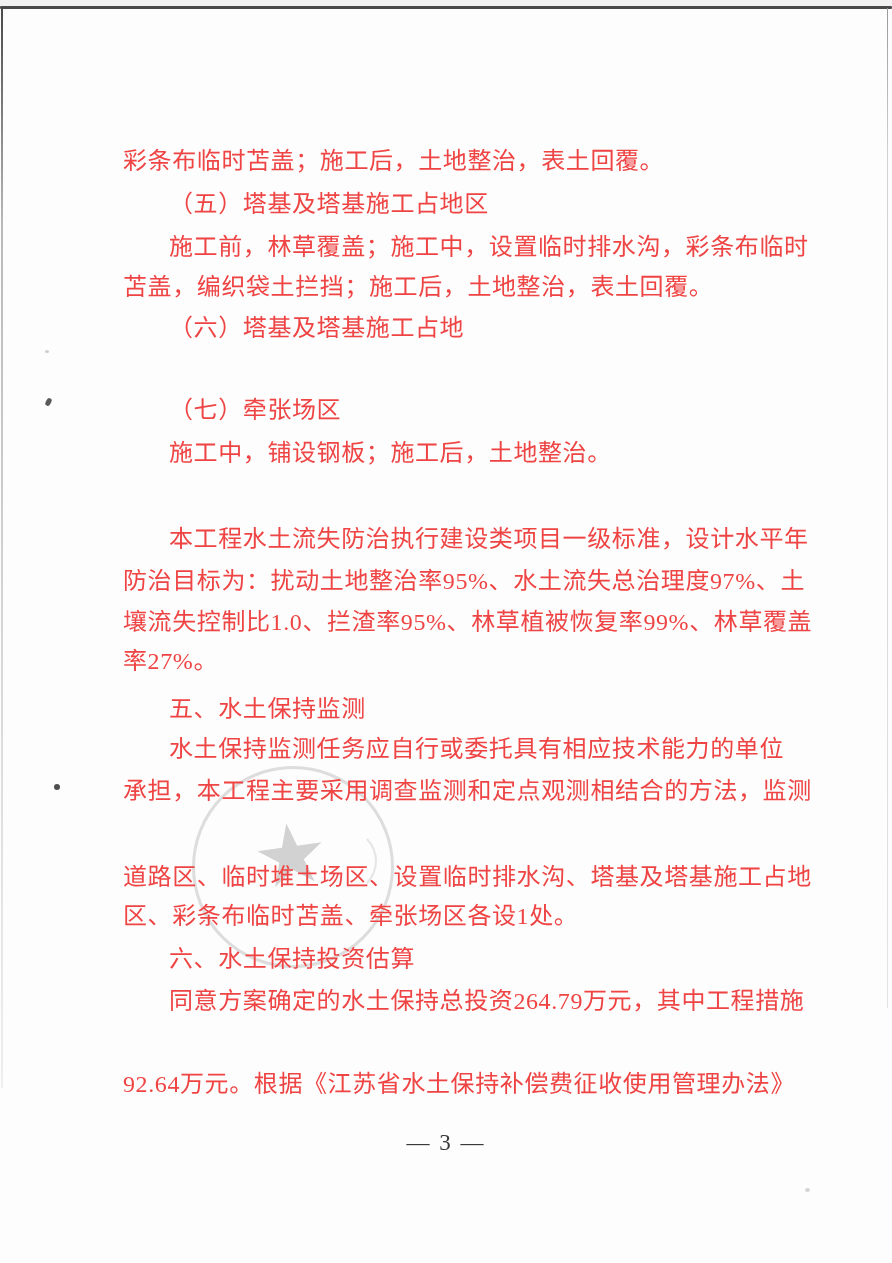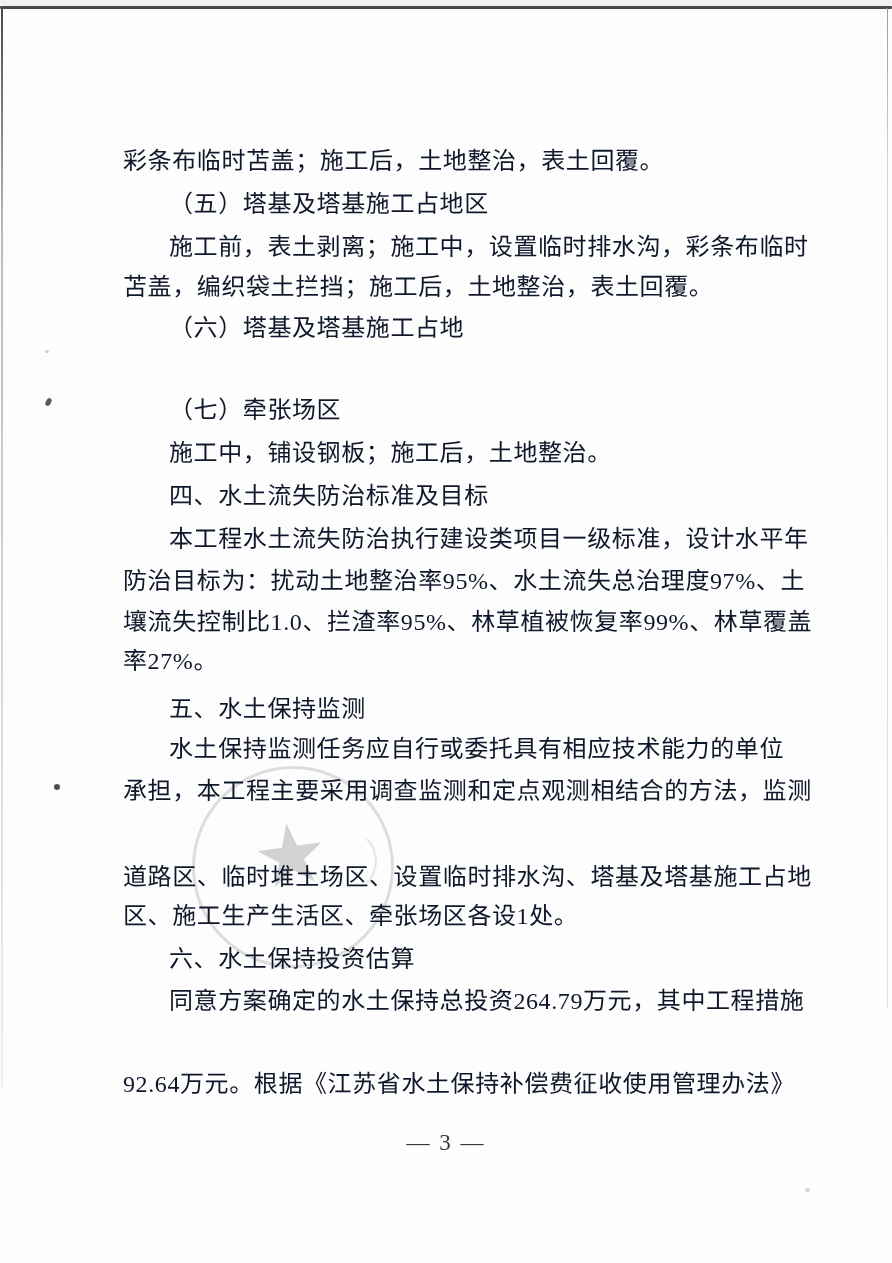--- a/index.html
+++ b/index.html
@@ -29,21 +29,21 @@
   
   .speck{position:absolute;border-radius:50%;}
   .speck-a{left:45px;top:350px;width:4px;height:3px;background:rgba(120,120,120,0.35);}
   .speck-b{left:46px;top:398px;width:5px;height:8px;background:#5a5a5a;transform:rotate(28deg);border-radius:40%;}
   .speck-c{left:54px;top:784px;width:6px;height:6px;background:#4e4e4e;}
   .speck-d{left:805px;top:1188px;width:5px;height:4px;background:rgba(150,150,150,0.4);}
   
   .line{
     position:absolute;left:123px;margin:0;
     font-size:24px;letter-spacing:0.6px;
-    color:#0f172a;white-space:nowrap;
+    color:#ef4444;white-space:nowrap;
     -webkit-font-smoothing:antialiased;
   }
   .indent{left:169px;}
   .footer{
     position:absolute;left:0;top:1130px;width:892px;margin:0;
     text-align:center;font-size:23px;letter-spacing:2px;color:#3a3a3a;
   }
 </style>
 </head>
 <body>
@@ -60,34 +60,33 @@
     <span class="stamp-arc"></span>
   </div>
 
   <div class="speck speck-a"></div>
   <div class="speck speck-b"></div>
   <div class="speck speck-c"></div>
   <div class="speck speck-d"></div>
 
   <p class="line" style="top:141px">彩条布临时苫盖；施工后，土地整治，表土回覆。</p>
   <p class="line indent" style="top:184px">（五）塔基及塔基施工占地区</p>
-  <p class="line indent" style="top:227px">施工前，表土剥离；施工中，设置临时排水沟，彩条布临时</p>
+  <p class="line indent" style="top:227px">施工前，林草覆盖；施工中，设置临时排水沟，彩条布临时</p>
   <p class="line" style="top:267px">苫盖，编织袋土拦挡；施工后，土地整治，表土回覆。</p>
   <p class="line indent" style="top:308px">（六）塔基及塔基施工占地</p>
   <p class="line indent" style="top:390px">（七）牵张场区</p>
   <p class="line indent" style="top:433px">施工中，铺设钢板；施工后，土地整治。</p>
-  <p class="line indent" style="top:476px">四、水土流失防治标准及目标</p>
   <p class="line indent" style="top:519px">本工程水土流失防治执行建设类项目一级标准，设计水平年</p>
   <p class="line" style="top:561px">防治目标为：扰动土地整治率95%、水土流失总治理度97%、土</p>
   <p class="line" style="top:602px">壤流失控制比1.0、拦渣率95%、林草植被恢复率99%、林草覆盖</p>
   <p class="line" style="top:641px">率27%。</p>
   <p class="line indent" style="top:689px">五、水土保持监测</p>
   <p class="line" style="top:771px">承担，本工程主要采用调查监测和定点观测相结合的方法，监测</p>
   <p class="line indent" style="top:729px">水土保持监测任务应自行或委托具有相应技术能力的单位</p>
   <p class="line" style="top:857px">道路区、临时堆土场区、设置临时排水沟、塔基及塔基施工占地</p>
-  <p class="line" style="top:896px">区、施工生产生活区、牵张场区各设1处。</p>
+  <p class="line" style="top:896px">区、彩条布临时苫盖、牵张场区各设1处。</p>
   <p class="line indent" style="top:939px">六、水土保持投资估算</p>
   <p class="line indent" style="top:981px">同意方案确定的水土保持总投资264.79万元，其中工程措施</p>
   <p class="line" style="top:1064px">92.64万元。根据《江苏省水土保持补偿费征收使用管理办法》</p>
 
   <p class="footer">— 3 —</p>
 
 </div>
 
 </body></html>

